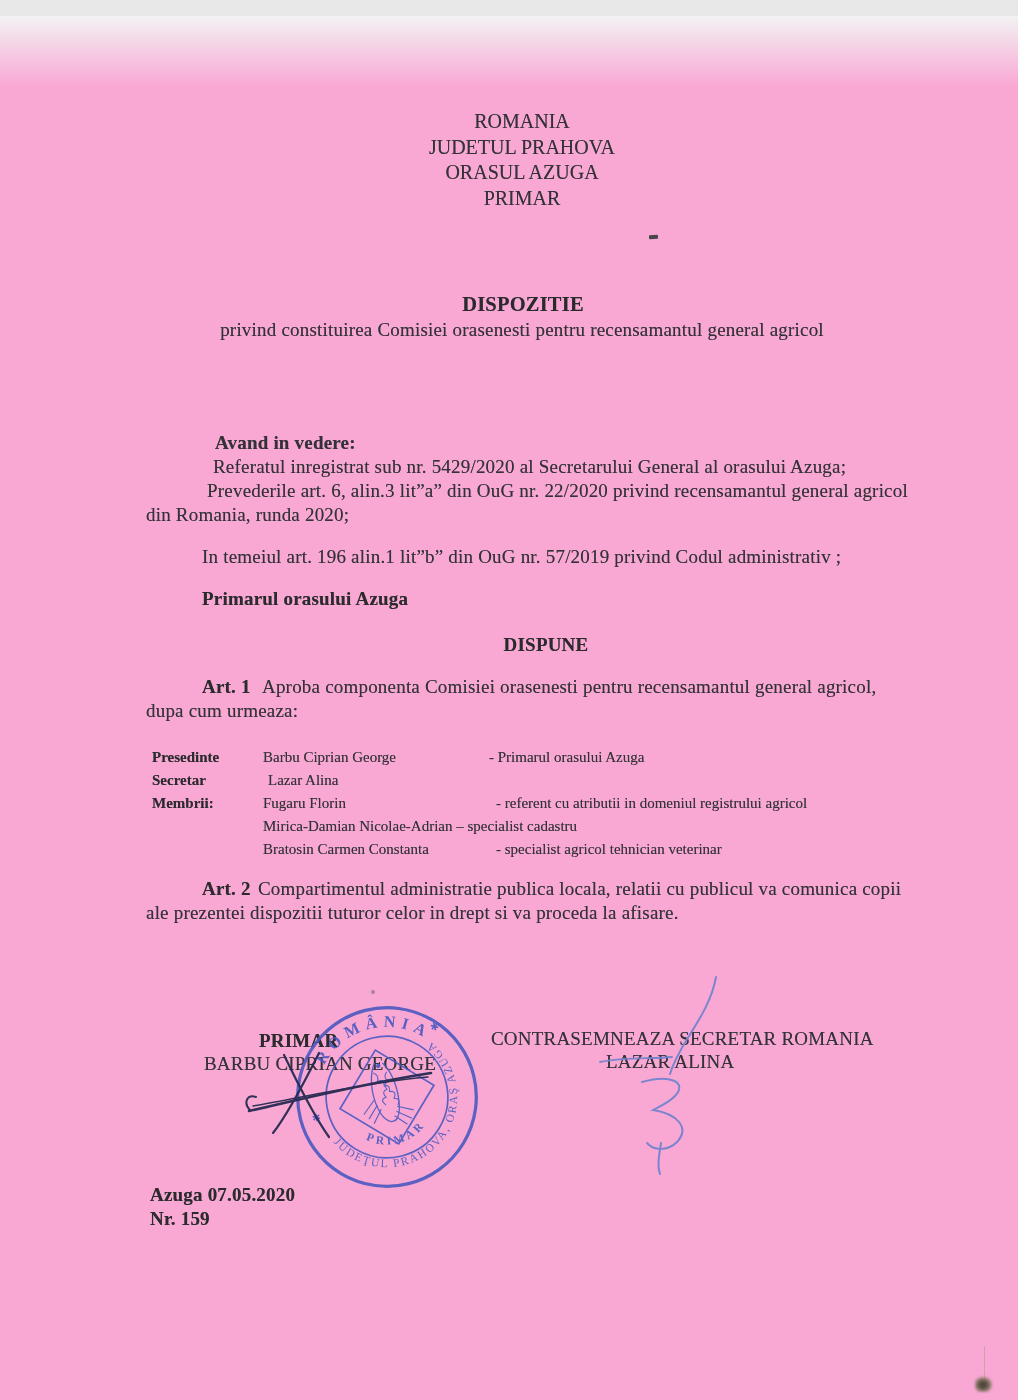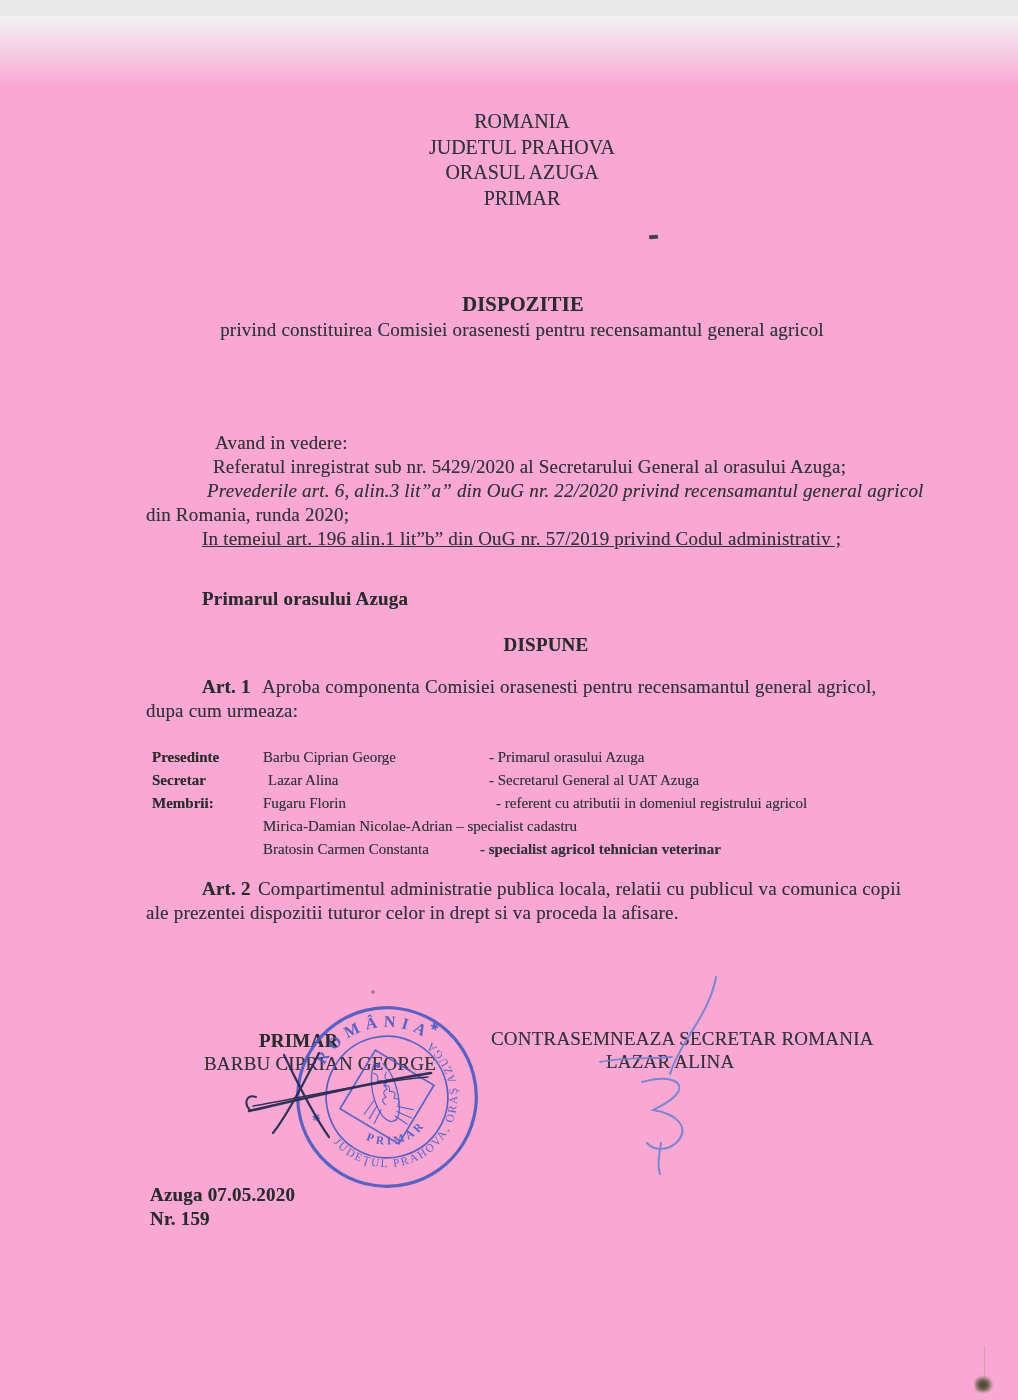--- a/index.html
+++ b/index.html
@@ -14,21 +14,21 @@
   .letterhead{position:absolute;left:22px;top:93px;width:1000px;text-align:center;
         font-size:20px;line-height:25.5px;text-shadow:0 0 .5px rgba(60,60,64,.55);}
   .crow{position:absolute;left:0;width:100%;height:23px;}
   .crow span{position:absolute;white-space:nowrap;font-size:15px;
         text-shadow:0 0 .5px rgba(60,60,64,.55);}
   .crow .role{left:152px;font-weight:bold;color:#2b2b2e;}
   .crow .name{left:263px;}
   .crow .desc{left:489px;}
   .crow.r2 .name{left:268px;}
   .crow.r3 .desc{left:496px;}
-  .crow.r5 .desc{left:480px;font-weight:bold;}
+  .crow.r5 .desc{left:496px;}
   .artifact-dash{position:absolute;left:649px;top:219px;width:9px;height:4px;
         background:#46464a;border-radius:1px;transform:rotate(-4deg);}
   .artifact-dot{position:absolute;left:371px;top:974px;width:4px;height:4px;
         border-radius:50%;background:rgba(90,90,110,.5);}
   .smudge{position:absolute;left:975px;top:1360px;width:18px;height:16px;
         background:radial-gradient(ellipse at 45% 55%, #55483d 0 22%, #8a7a68 48%, rgba(138,122,104,0) 72%);
         filter:blur(1px);}
   .smudge-hair{position:absolute;left:984px;top:1330px;width:1px;height:32px;
         background:rgba(165,155,142,.55);}
   .stamp{position:absolute;left:292px;top:986px;width:190px;height:190px;
@@ -45,41 +45,40 @@
     <div>JUDETUL PRAHOVA</div>
     <div>ORASUL AZUGA</div>
     <div>PRIMAR</div>
   </div>
 
   <div class="artifact-dash"></div>
 
   <div class="line b ctr" style="left:0;top:277px;width:1046px;font-size:20.5px;">DISPOZITIE</div>
   <div class="line ctr" style="left:0;top:303px;width:1044px;">privind constituirea Comisiei orasenesti pentru recensamantul general agricol</div>
 
-  <div class="line" style="left:215px;top:416px;">Avand in vedere:</div>
+  <div class="line" style="left:215px;top:416px;font-weight:bold;">Avand in vedere:</div>
   <div class="line" style="left:213px;top:440px;">Referatul inregistrat sub nr. 5429/2020 al Secretarului General al orasului Azuga;</div>
-  <div class="line" style="left:207px;top:464px;font-style:italic;">Prevederile art. 6, alin.3 lit”a” din OuG nr. 22/2020 privind recensamantul general agricol</div>
+  <div class="line" style="left:207px;top:464px;">Prevederile art. 6, alin.3 lit”a” din OuG nr. 22/2020 privind recensamantul general agricol</div>
   <div class="line" style="left:146px;top:488px;">din Romania, runda 2020;</div>
-  <div class="line" style="left:202px;top:512px;text-decoration:underline;">In temeiul art. 196 alin.1 lit”b” din OuG nr. 57/2019 privind Codul administrativ ;</div>
+  <div class="line" style="left:202px;top:530px;">In temeiul art. 196 alin.1 lit”b” din OuG nr. 57/2019 privind Codul administrativ ;</div>
   <div class="line b" style="left:202px;top:572px;">Primarul orasului Azuga</div>
   <div class="line b ctr" style="left:74px;top:618px;width:944px;font-size:19px;">DISPUNE</div>
 
   <div class="line b" style="left:202px;top:660px;">Art. 1</div>
   <div class="line" style="left:262px;top:660px;">Aproba componenta Comisiei orasenesti pentru recensamantul general agricol,</div>
   <div class="line" style="left:146px;top:684px;">dupa cum urmeaza:</div>
 
   <div class="crow r1" style="top:733px;">
     <span class="role">Presedinte</span>
     <span class="name">Barbu Ciprian George</span>
     <span class="desc">- Primarul orasului Azuga</span>
   </div>
   <div class="crow r2" style="top:756px;text-decoration:underline;">
     <span class="role">Secretar</span>
     <span class="name">Lazar Alina</span>
-    <span class="desc">- Secretarul General al UAT Azuga</span>
   </div>
   <div class="crow r3" style="top:779px;text-align:center;">
     <span class="role">Membrii:</span>
     <span class="name">Fugaru Florin</span>
     <span class="desc">- referent cu atributii in domeniul registrului agricol</span>
   </div>
   <div class="crow r4" style="top:802px;">
     <span class="role"></span>
     <span class="name">Mirica-Damian Nicolae-Adrian – specialist cadastru</span>
     <span class="desc"></span>

